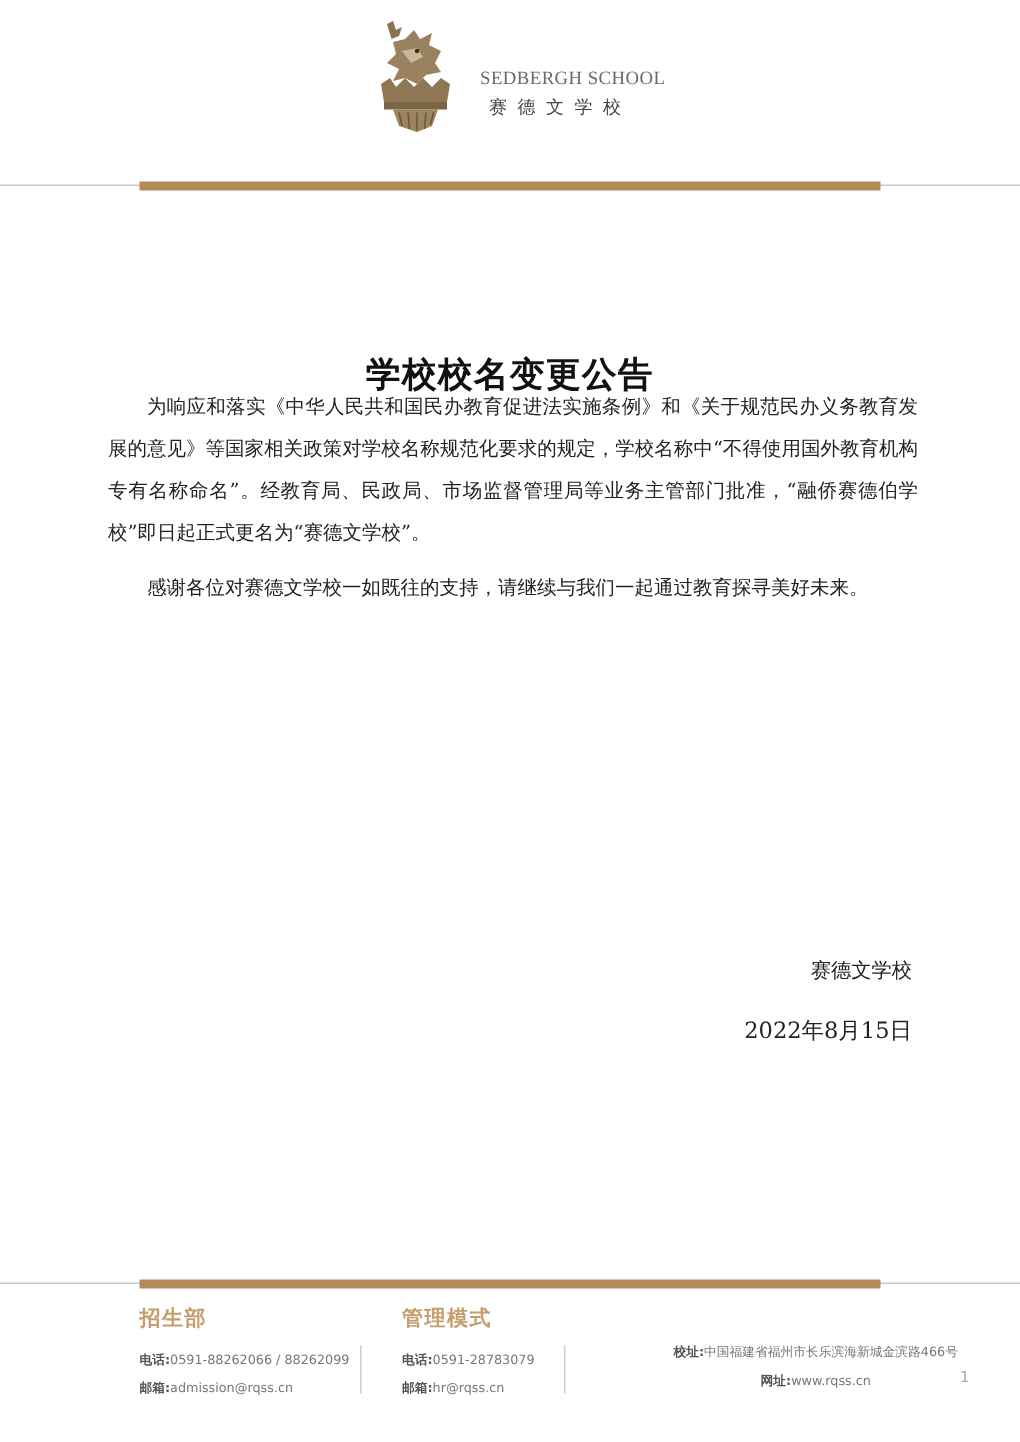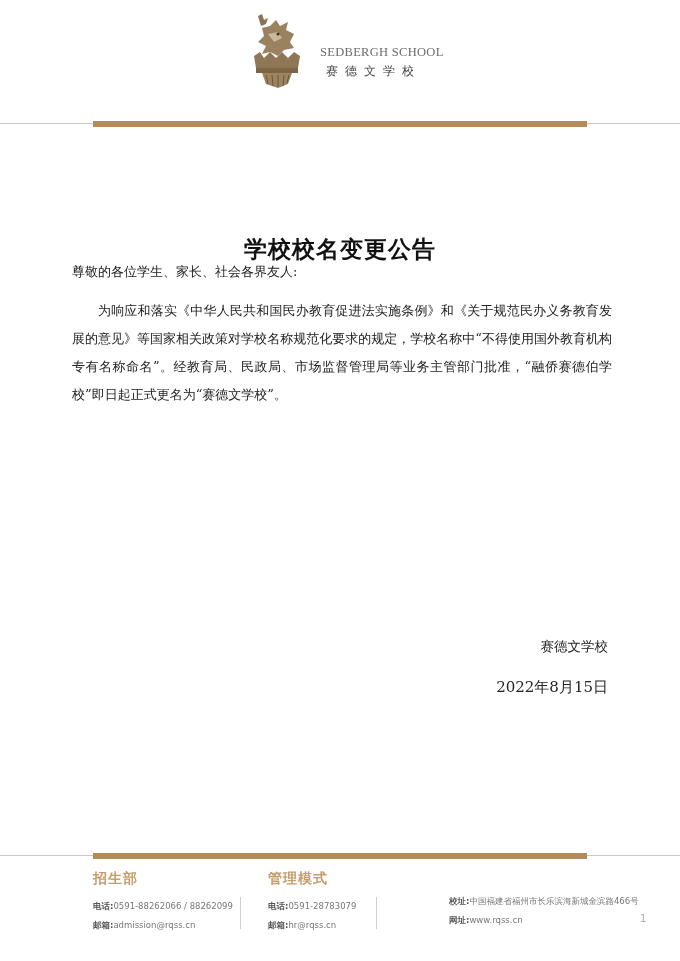--- a/index.html
+++ b/index.html
@@ -51,22 +51,22 @@
 <div class="school-cn">赛德文学校</div>
 
 <div class="rule" style="top:120px;">
   <div class="thin"></div>
     <div class="thick"></div>
 </div>
 
 <div class="title">学校校名变更公告</div>
 
 <div class="body">
-  <p class="salute">尊敬的各位学生、家长、社会各界友人:</p>
   <p class="indent">为响应和落实《中华人民共和国民办教育促进法实施条例》和《关于规范民办义务教育发展的意见》等国家相关政策对学校名称规范化要求的规定，学校名称中“不得使用国外教育机构专有名称命名”。经教育局、民政局、市场监督管理局等业务主管部门批准，“融侨赛德伯学校”即日起正式更名为“赛德文学校”。</p>
+  <p class="indent">感谢各位对赛德文学校一如既往的支持，请继续与我们一起通过教育探寻美好未来。</p>
 </div>
 
 <div class="sign">赛德文学校</div>
 <div class="date">2022年8月15日</div>
 
 <div class="rule" style="top:852px;">
   <div class="thin"></div>
     <div class="thick"></div>
 </div>
 
@@ -91,18 +91,18 @@
     <b>邮箱:</b><span>hr@rqss.cn</span>
   </div>
 </div>
 
 <div class="vsep" style="left:376px; top:897px;"></div>
 
 <div class="foot" style="left:409px; top:896px;margin-left:40px;">
   <div class="line">
     <b>校址:</b><span>中国福建省福州市长乐滨海新城金滨路466号</span>
   </div>
-  <div class="line" style="margin-top:7px;">
+  <div class="line" style="margin-top:7px;text-align:center;">
     <b>网址:</b><span>www.rqss.cn</span>
   </div>
 </div>
 
 <div class="pagenum">1</div>
 
 </body></html>

